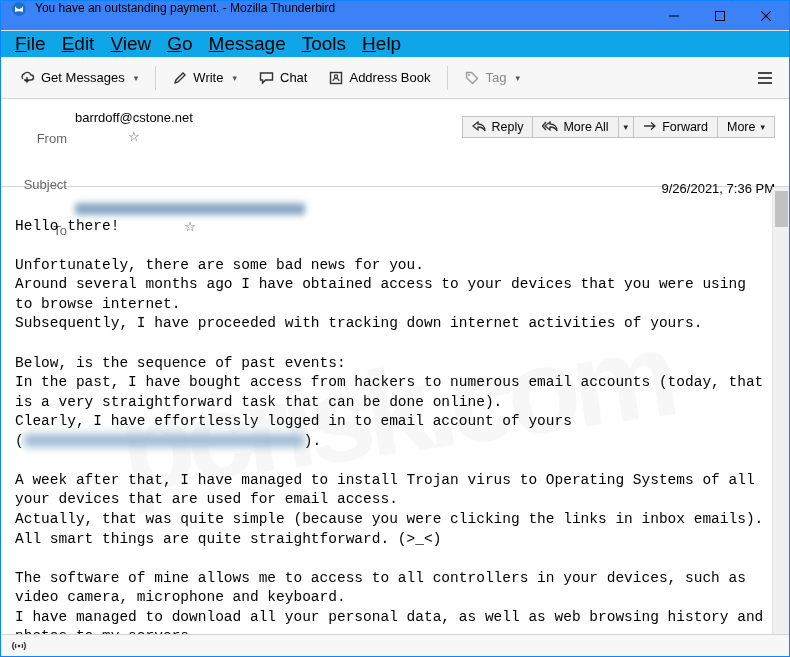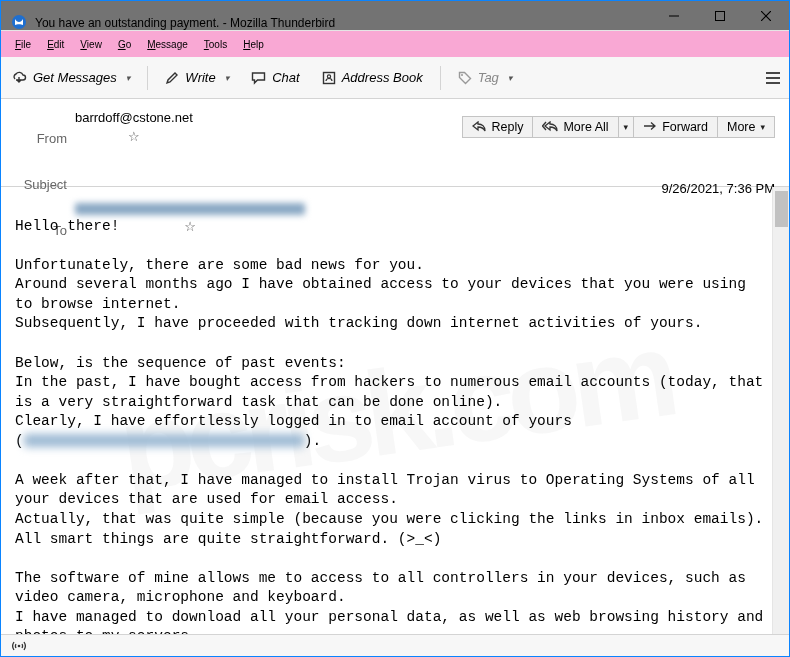--- a/index.html
+++ b/index.html
@@ -1,32 +1,32 @@
 <!DOCTYPE html>
 <html><head>
 <meta charset="utf-8">
 <style>
   * { box-sizing: border-box; margin: 0; padding: 0; }
   body { font-family: "Segoe UI", Arial, sans-serif; font-size: 13px; background: #fff; width: 790px; height: 657px; overflow: hidden; border: 1px solid #0a84ff; }
   
   
-  .titlebar { height: 30px; display: flex; align-items: flex-end; background: #737373; border-bottom: 1px solid #e5e5e5; }
+  .titlebar { height: 30px; display: flex; align-items: flex-start; background: #3b82f6; border-bottom: 1px solid #e5e5e5; }
   .titlebar .app-icon { width: 16px; height: 16px; margin: 0 8px 0 10px; }
   .titlebar .title-text { flex: 1; font-size: 12px; color: #000; }
   .titlebar .win-controls { display: flex; height: 100%; }
   .titlebar .win-btn { width: 46px; display: flex; align-items: center; justify-content: center; }
   .titlebar .win-btn svg { width: 10px; height: 10px; }
   
   
-  .menubar { height: 26px; display: flex; align-items: center; padding: 0 6px; background: #f9a8d4; font-size: 10px; }
+  .menubar { height: 26px; display: flex; align-items: center; padding: 0 6px; background: #0ea5e9; font-size: 19px; }
   .menubar .menu-item { padding: 2px 8px; cursor: default; }
   .menubar .menu-item .ul { text-decoration: underline; }
   
   
-  .toolbar { height: 42px; display: flex; align-items: center; padding: 0 2px; background: #f7f7f7; gap: 6px; border-bottom: 1px solid #d4d4d4; font-style: italic; }
+  .toolbar { height: 42px; display: flex; align-items: center; padding: 0 10px; background: #f7f7f7; gap: 6px; border-bottom: 1px solid #d4d4d4; }
   .tbtn { display: flex; align-items: center; gap: 6px; padding: 4px 8px; border-radius: 3px; font-size: 13px; cursor: default; }
   .tbtn .ico { display: flex; align-items: center; }
   .tbtn .caret { font-size: 9px; color: #555; margin-left: 3px; }
   .toolbar .spacer { flex: 1; }
   .toolbar .hamburger { padding: 4px 6px; }
   .tsep { width: 1px; height: 24px; background: #d4d4d4; margin: 0 3px; }
   
   
   .header-panel { padding: 8px 14px 10px 14px; border-bottom: 1px solid #d4d4d4; background: #fff; }
   .header-row { display: flex; align-items: center; margin-bottom: 3px; min-height: 24px; }

